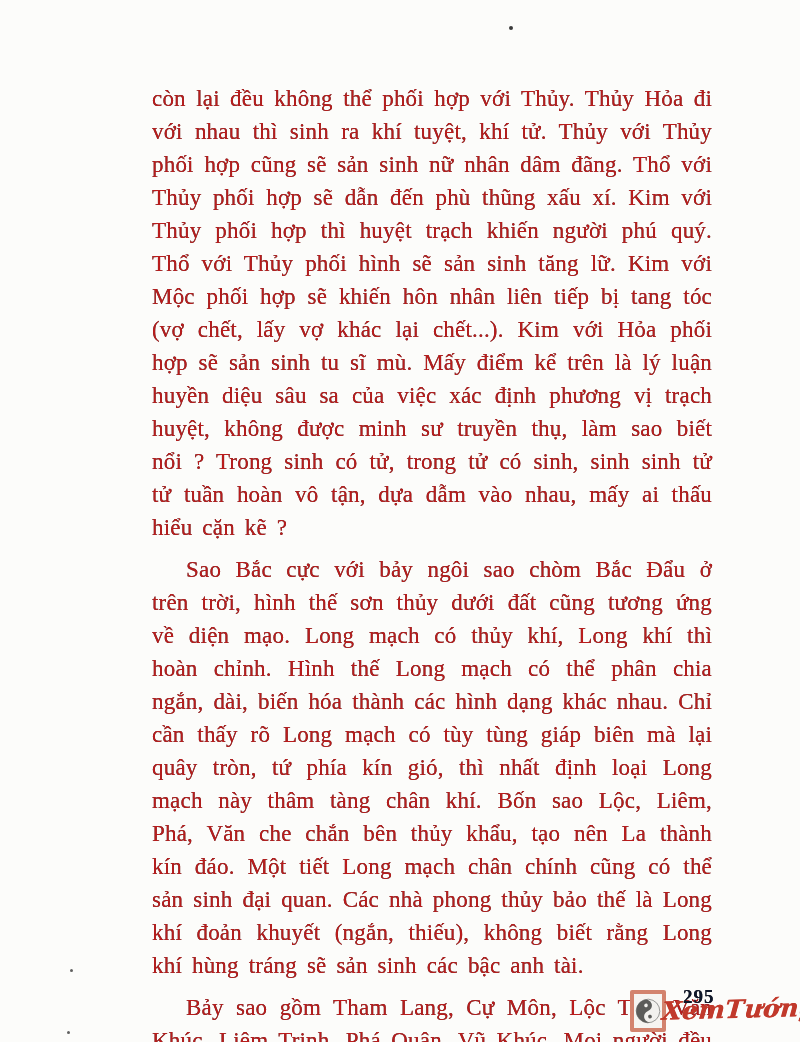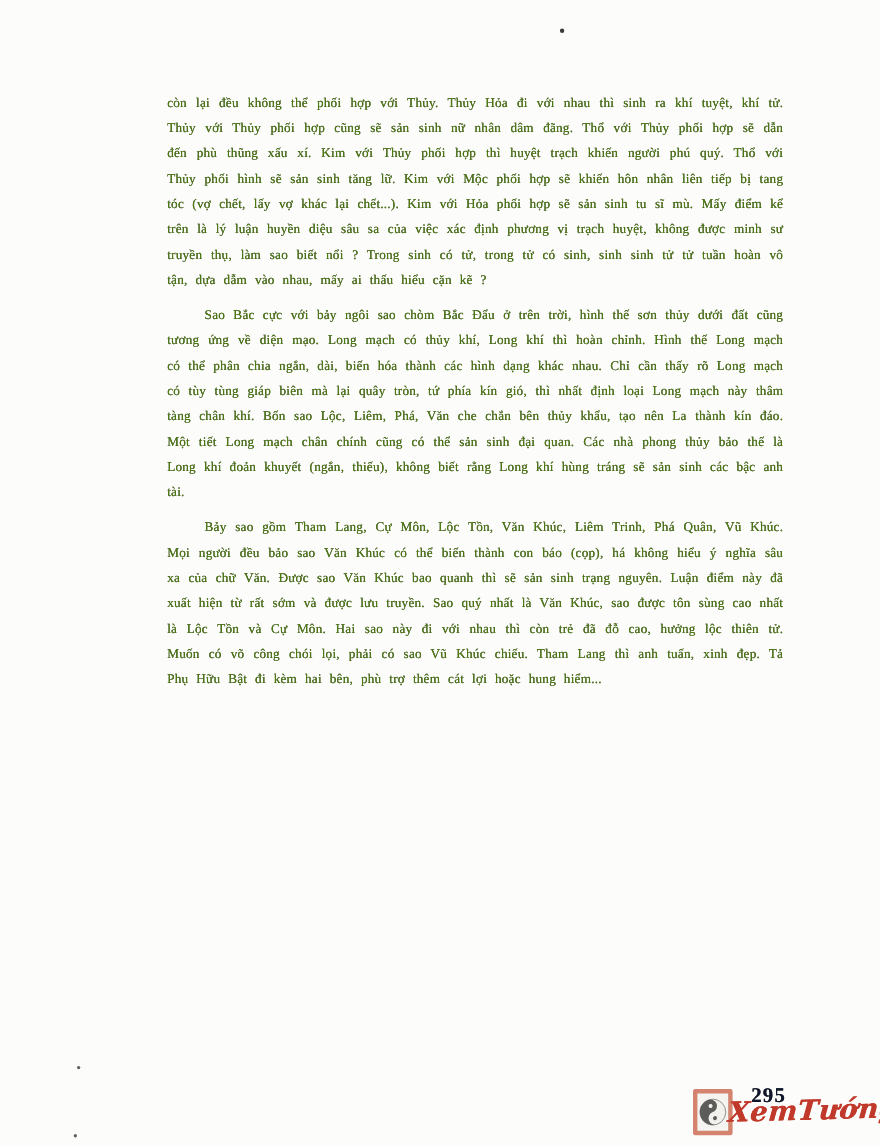--- a/index.html
+++ b/index.html
@@ -21,23 +21,23 @@
   }
   
   .text-block {
     position: absolute;
     left: 152px;
     top: 82px;
     width: 560px;
   }
   .para {
     margin: 0 0 9px 0;
-    font-size: 12px;
-    line-height: 23px;
-    color: #4d7c0f;
+    font-size: 23px;
+    line-height: 33px;
+    color: #b91c1c;
     text-align: justify;
     text-indent: 34px;
     word-spacing: 4px;
     letter-spacing: 0.2px;
     text-shadow: 0 0 0.6px rgba(25, 25, 25, 0.85);
   }
   .para.first {
     text-indent: 0;
   }
   

